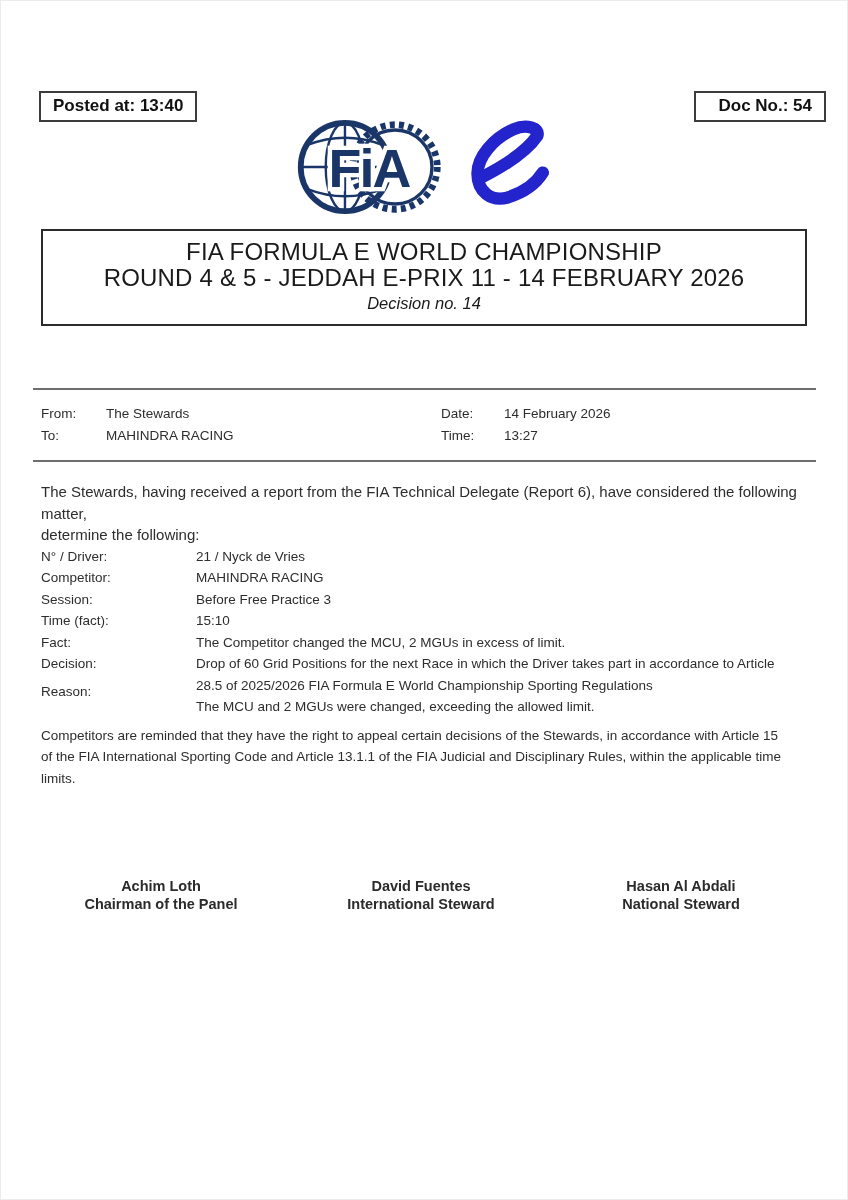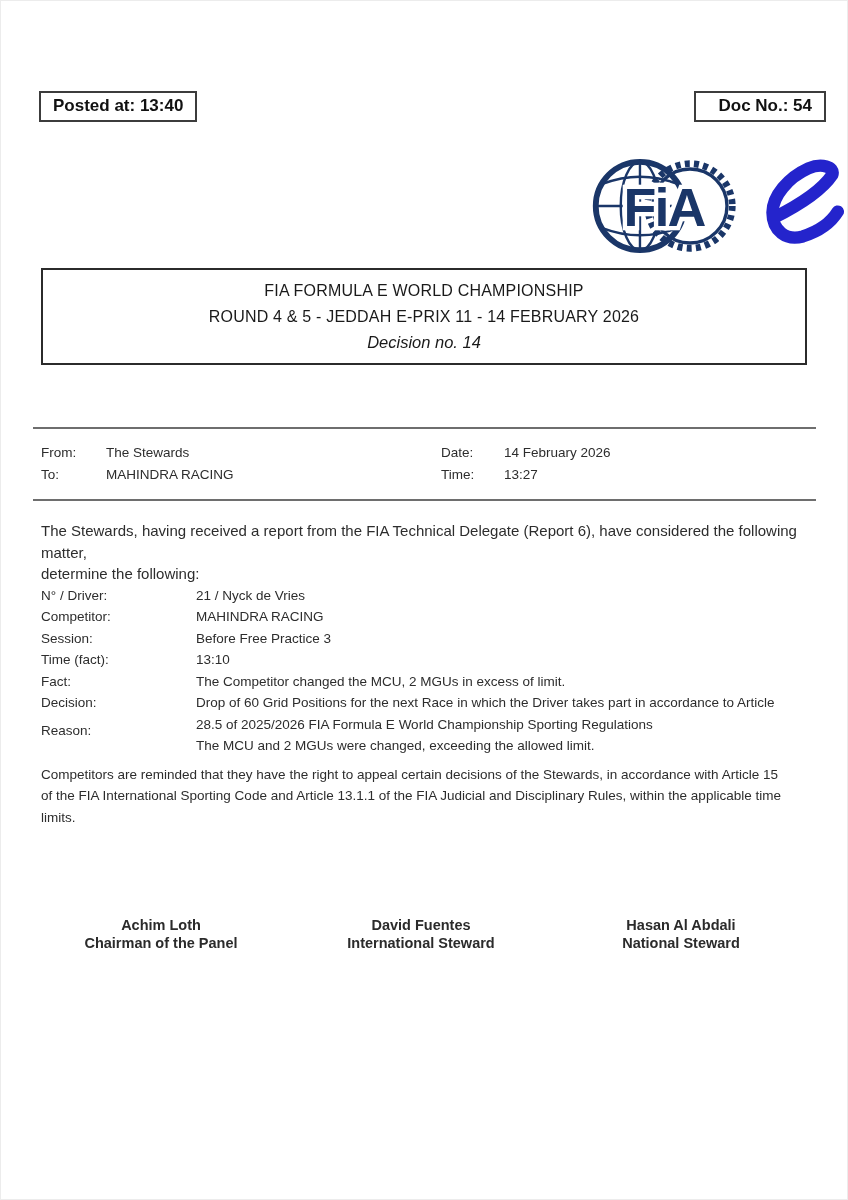--- a/index.html
+++ b/index.html
@@ -20,34 +20,34 @@
     background:#fff;
     font-weight:bold;font-size:17px;color:#111;
     padding:3px 12px 4px 12px;
     white-space:nowrap;
   }
   .posted-box{left:38px;}
   .doc-box{right:21px;padding-left:22px;}
   
   .logo-row{
     padding-top:116px;
-    display:flex;justify-content:flex-end;align-items:center;gap:18px;
-    height:100px;box-sizing:content-box;margin-top:39px;
+    display:flex;justify-content:center;align-items:center;gap:18px;
+    height:100px;box-sizing:content-box;
   }
   .fia-logo-svg{display:block;}
   .e-logo-svg{display:block;margin-top:2px;}
   
   .title-box{
     margin:12px 40px 0 40px;
     border:2px solid #2b2b2b;
     text-align:center;
     padding:8px 10px 9px 10px;
     color:#1a1a1a;
   }
-  .title-line{font-size:16px;line-height:26px;letter-spacing:.2px;}
+  .title-line{font-size:24px;line-height:26px;letter-spacing:.2px;}
   .title-sub{font-size:16.5px;line-height:24px;font-style:italic;}
   
   .rule{border:none;border-top:2px solid #6e6e6e;margin:0 31px 0 32px;}
   .rule-1{margin-top:62px;}
   .rule-2{margin-top:13px;}
   
   .meta{margin:13px 0 0 40px;font-size:13.5px;line-height:22px;border-collapse:collapse;}
   .meta td{padding:0;vertical-align:top;}
   .meta .m-l1{width:65px;}
   .meta .m-v1{width:335px;}
@@ -154,21 +154,21 @@
     <tr>
       <td class="f-label">Competitor:</td>
       <td class="f-value">MAHINDRA RACING</td>
     </tr>
     <tr>
       <td class="f-label">Session:</td>
       <td class="f-value">Before Free Practice 3</td>
     </tr>
     <tr>
       <td class="f-label">Time (fact):</td>
-      <td class="f-value">13:10</td>
+      <td class="f-value">15:10</td>
     </tr>
     <tr>
       <td class="f-label">Fact:</td>
       <td class="f-value">The Competitor changed the MCU, 2 MGUs in excess of limit.</td>
     </tr>
     <tr>
       <td class="f-label">Decision:</td>
       <td class="f-value">Drop of 60 Grid Positions for the next Race in which the Driver takes part in accordance to Article
 28.5 of 2025/2026 FIA Formula E World Championship Sporting Regulations</td>
     </tr>

